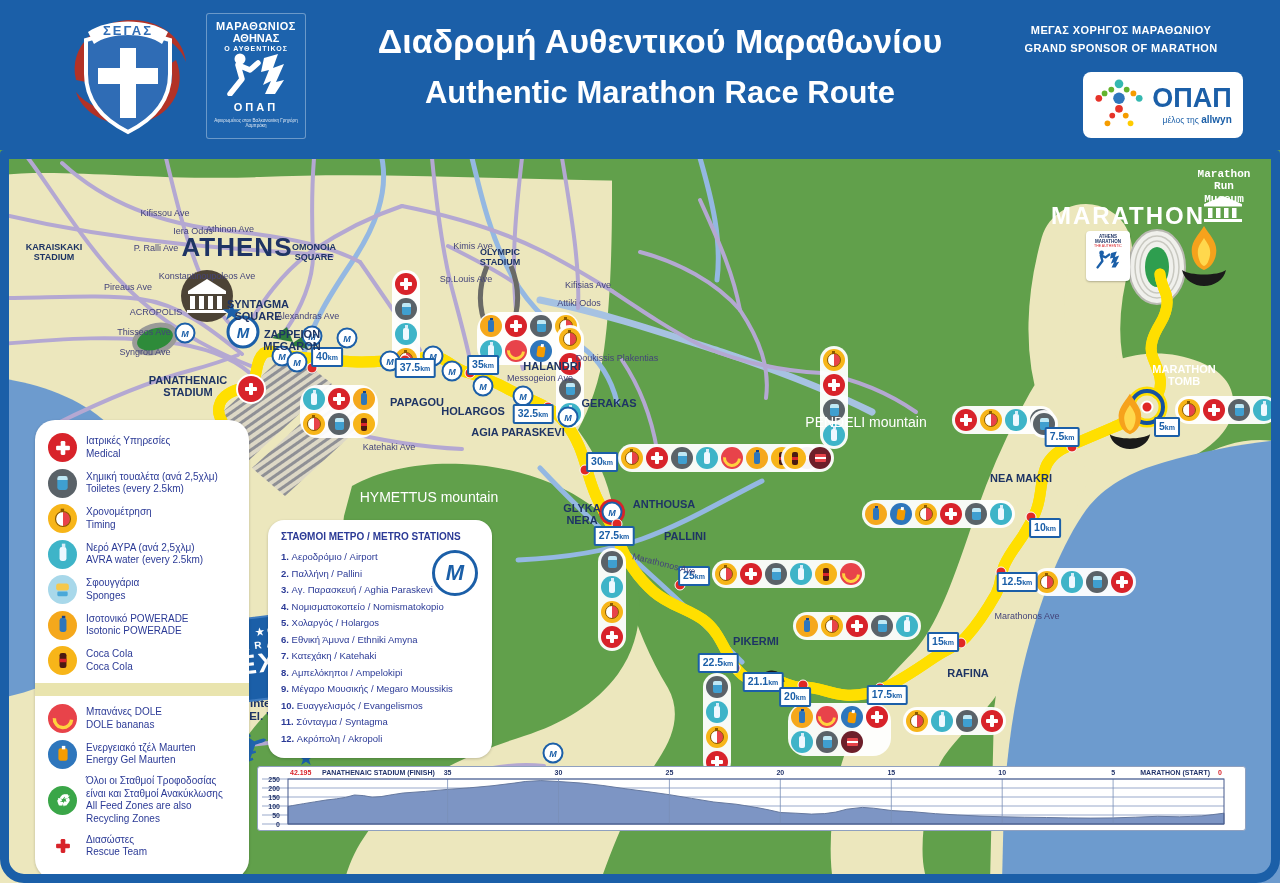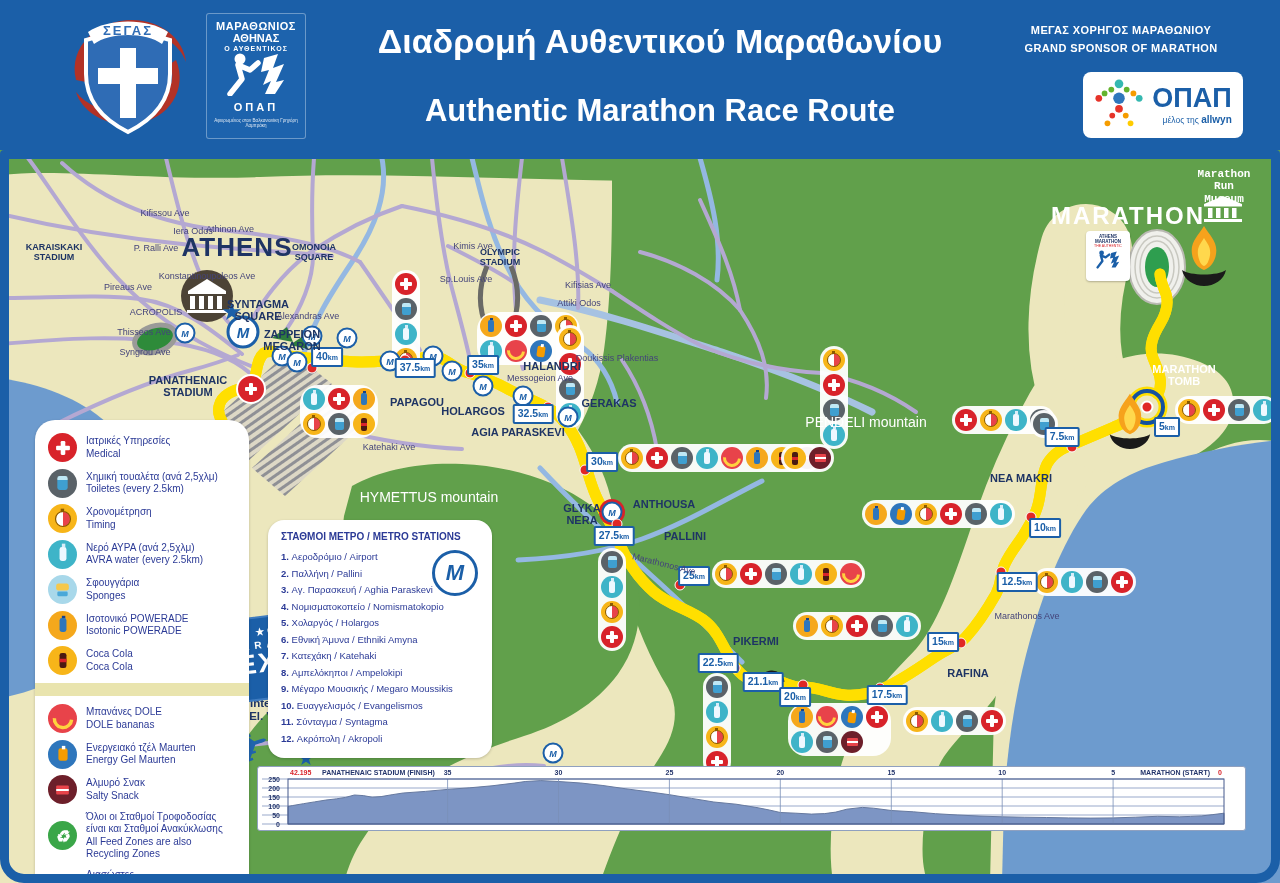--- a/index.html
+++ b/index.html
@@ -10,21 +10,21 @@
   .segas{position:absolute;left:58px;top:8px;}
   .mlogo-box{position:absolute;left:206px;top:13px;width:98px;height:124px;background:#1d63ad;
              border:1px solid rgba(255,255,255,.35);border-radius:3px;text-align:center;color:#fff;}
   .mlogo-box .m1{font-size:11px;font-weight:bold;letter-spacing:.5px;margin-top:6px;}
   .mlogo-box .m2{font-size:11px;font-weight:bold;}
   .mlogo-box .m3{font-size:7px;font-weight:bold;letter-spacing:1px;margin-top:1px;}
   .mlogo-box .m4{font-size:11px;font-weight:bold;letter-spacing:3px;margin-top:1px;}
   .mlogo-box .m5{font-size:4.5px;margin-top:5px;opacity:.85;}
   .titles{position:absolute;left:340px;width:640px;top:0;text-align:center;color:#fff;}
   .title-el{font-size:34px;font-weight:bold;margin-top:22px;}
-  .title-en{font-size:31px;font-weight:bold;margin-top:32px;}
+  .title-en{font-size:31px;font-weight:bold;margin-top:14px;}
   .sponsor{position:absolute;right:34px;top:24px;width:250px;text-align:center;color:#fff;}
   .sp1{font-size:11px;font-weight:bold;letter-spacing:.4px;}
   .sp2{font-size:11px;font-weight:bold;margin-top:6px;letter-spacing:.4px;}
   .opap-box{position:absolute;left:1083px;top:72px;width:160px;height:66px;background:#fff;border-radius:8px;
             display:flex;align-items:center;justify-content:center;gap:8px;}
   .opap-name{color:#1b5fa8;font-size:27px;font-weight:bold;line-height:1;}
   .opap-sub{color:#1b5fa8;font-size:8.5px;text-align:right;margin-top:2px;}
   .opap-sub b{font-size:10px;}
   
   .terrain{position:absolute;left:0;top:0;z-index:1;}
@@ -748,29 +748,20 @@
         <div class="lrow">
           <span class="mic ic-gel">
             <i class="g g-gel"></i>
           </span>
           <div class="ltx">
             <div>Ενεργειακό τζέλ Maurten</div>
             <div>Energy Gel Maurten</div>
           </div>
         </div>
         <div class="lrow">
-          <span class="mic ic-salty">
-            <i class="g g-salty"></i>
-          </span>
-          <div class="ltx">
-            <div>Αλμυρό Σνακ</div>
-            <div>Salty Snack</div>
-          </div>
-        </div>
-        <div class="lrow">
           <span class="mic ic-recycle">
             <i class="g g-recycle">♻</i>
           </span>
           <div class="ltx">
             <div>Όλοι οι Σταθμοί Τροφοδοσίας είναι και Σταθμοί Ανακύκλωσης</div>
             <div>All Feed Zones are also Recycling Zones</div>
           </div>
         </div>
         <div class="lrow">
           <span class="mic ic-rescue">

